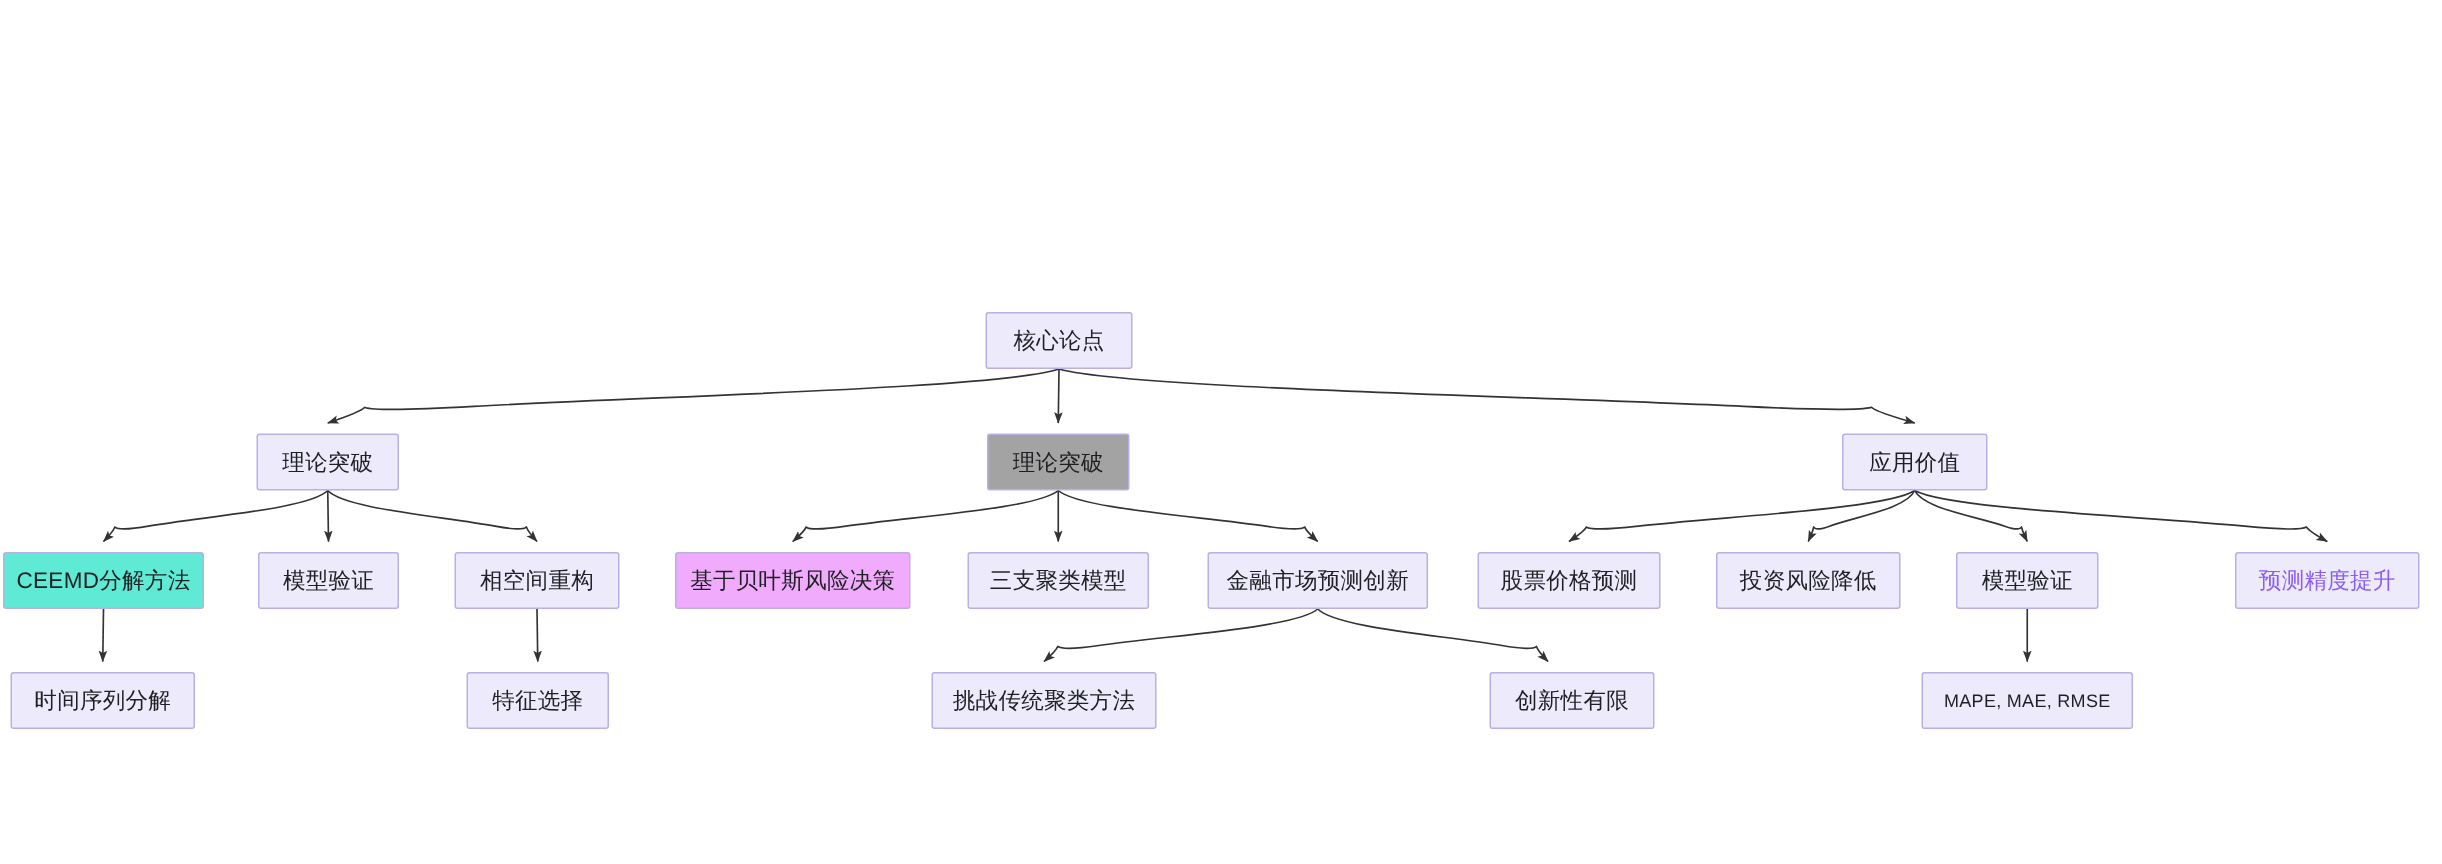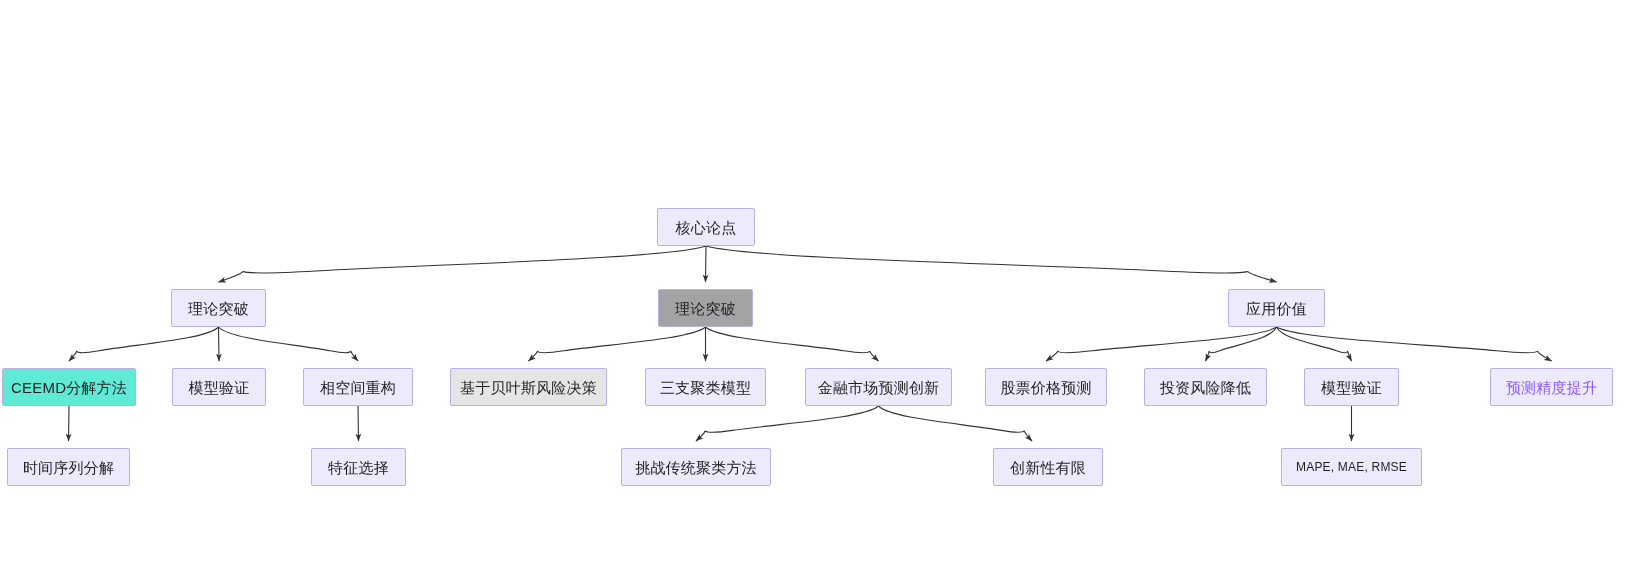--- a/index.html
+++ b/index.html
@@ -96,21 +96,21 @@
       </div>
       <div class="node" style="left: 2px; top: 368px; width: 134px; height: 38px; background: #5eead4; border-color: rgb(185, 176, 230); color: rgb(31, 32, 35);">
         <span class="node-label">CEEMD分解方法</span>
       </div>
       <div class="node" style="left: 172px; top: 368px; width: 94px; height: 38px; background: rgb(236, 234, 251); border-color: rgb(185, 176, 230); color: rgb(31, 32, 35);">
         <span class="node-label">模型验证</span>
       </div>
       <div class="node" style="left: 303px; top: 368px; width: 110px; height: 38px; background: rgb(236, 234, 251); border-color: rgb(185, 176, 230); color: rgb(31, 32, 35); align-items: center;">
         <span class="node-label">相空间重构</span>
       </div>
-      <div class="node" style="left: 450px; top: 368px; width: 157px; height: 38px; background: #e5e5e5; border-color: rgb(185, 176, 230); color: rgb(31, 32, 35);">
+      <div class="node" style="left: 450px; top: 368px; width: 157px; height: 38px; background: #f0abfc; border-color: rgb(185, 176, 230); color: rgb(31, 32, 35);">
         <span class="node-label">基于贝叶斯风险决策</span>
       </div>
       <div class="node" style="left: 645px; top: 368px; width: 121px; height: 38px; background: rgb(236, 234, 251); border-color: rgb(185, 176, 230); color: rgb(31, 32, 35);">
         <span class="node-label">三支聚类模型</span>
       </div>
       <div class="node" style="left: 805px; top: 368px; width: 147px; height: 38px; background: rgb(236, 234, 251); border-color: rgb(185, 176, 230); color: rgb(31, 32, 35);">
         <span class="node-label">金融市场预测创新</span>
       </div>
       <div class="node" style="left: 985px; top: 368px; width: 122px; height: 38px; background: rgb(236, 234, 251); border-color: rgb(185, 176, 230); color: rgb(31, 32, 35);">
         <span class="node-label">股票价格预测</span>

